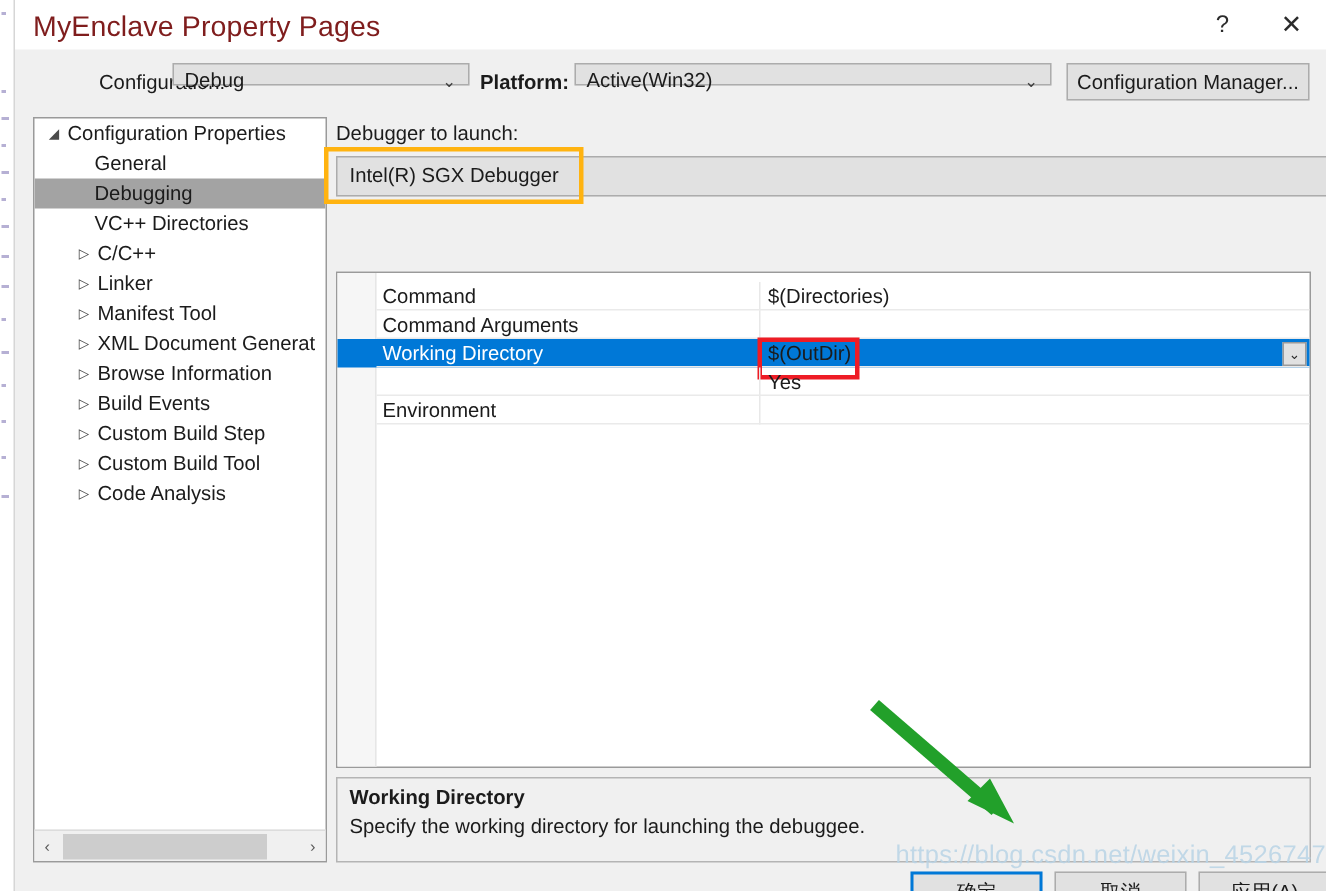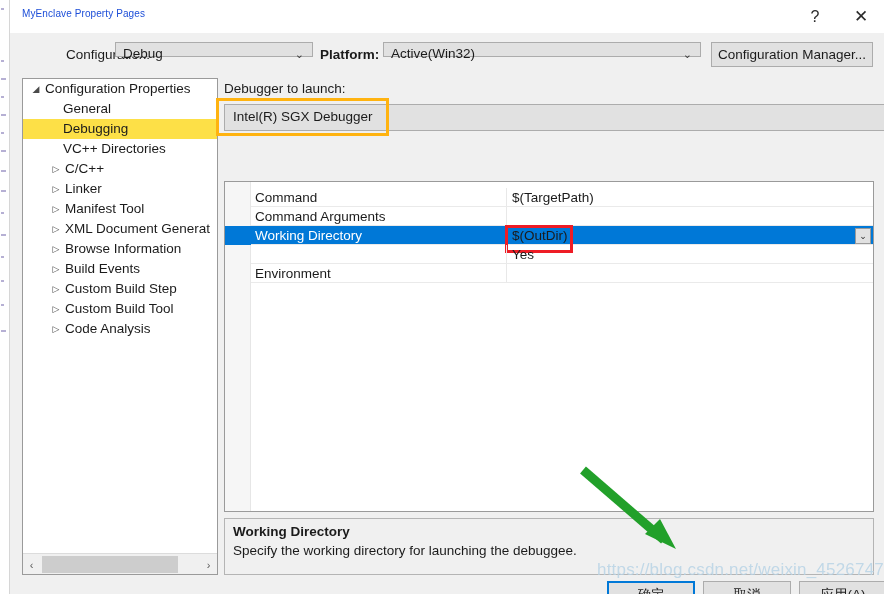--- a/index.html
+++ b/index.html
@@ -24,21 +24,21 @@
     position: absolute; left: 9px; top: 0; width: 1px; height: 594px; background: #d6d6d6;
   }
 
   
   .titlebar {
     position: absolute; left: 10px; top: 0; width: 874px; height: 33px;
     background: #ffffff;
   }
   .title-text {
     position: absolute; left: 12px; top: 8px;
-    font-size: 10px; color: #1d4ed8; letter-spacing: .1px;
+    font-size: 19px; color: #7f1d1d; letter-spacing: .1px;
   }
   .title-btn {
     position: absolute; top: 0; width: 46px; height: 33px;
     display: flex; align-items: center; justify-content: center;
     font-size: 16px; color: #2b2b2b; background: transparent; border: 0;
     font-family: "Liberation Sans", sans-serif; cursor: default;
   }
   .title-btn.help { right: 46px; }
   .title-btn.close { right: 0px; }
   .title-btn .x-glyph { font-size: 17px; font-weight: 300; line-height: 1; }
@@ -82,21 +82,21 @@
   
   .treepanel {
     position: absolute; left: 12px; top: 45px; width: 196px; height: 497px;
     background: #ffffff; border: 1px solid #9a9a9a;
   }
   .treeinner { position: absolute; left: 0; top: 0; right: 0; bottom: 22px; overflow: hidden; }
   .tnode {
     position: relative; height: 20px; line-height: 20px;
     font-size: 13.5px; color: #1b1b1b; white-space: nowrap;
   }
-  .tnode.sel { background: #fde047; }
+  .tnode.sel { background: #a3a3a3; }
   .tnode .tri {
     position: absolute; top: 0; width: 14px; height: 20px;
     display: flex; align-items: center; justify-content: center;
     font-size: 9px; color: #4a4a4a;
   }
   .tnode .tlabel { position: absolute; top: 0; }
   .tnode.root .tri { left: 6px; }
   .tnode.root .tlabel { left: 22px; }
   .tnode.leaf .tlabel { left: 40px; }
   .tnode.grp .tri { left: 26px; }
@@ -314,21 +314,21 @@
         <span class="chev">⌄</span>
       </div>
       <div class="orange-box" style="border-color: rgb(255, 179, 16);"></div>
 
       <div class="grid">
         <div class="gutter"></div>
         <div id="gridrows">
             <div class="grow" style="top: 6px;">
               <span class="gname">Command</span>
               <span class="sepv"></span>
-              <span class="gval">$(TargetPath)</span>
+              <span class="gval">$(Directories)</span>
               <span class="rowline"></span>
             </div>
             <div class="grow" style="top: 25px;">
               <span class="gname">Command Arguments</span>
               <span class="sepv"></span>
               <span class="gval"></span>
               <span class="rowline"></span>
             </div>
             <div class="grow sel" style="top: 44px; background: rgb(0, 120, 215);">
               <span class="gname">Working Directory</span>

